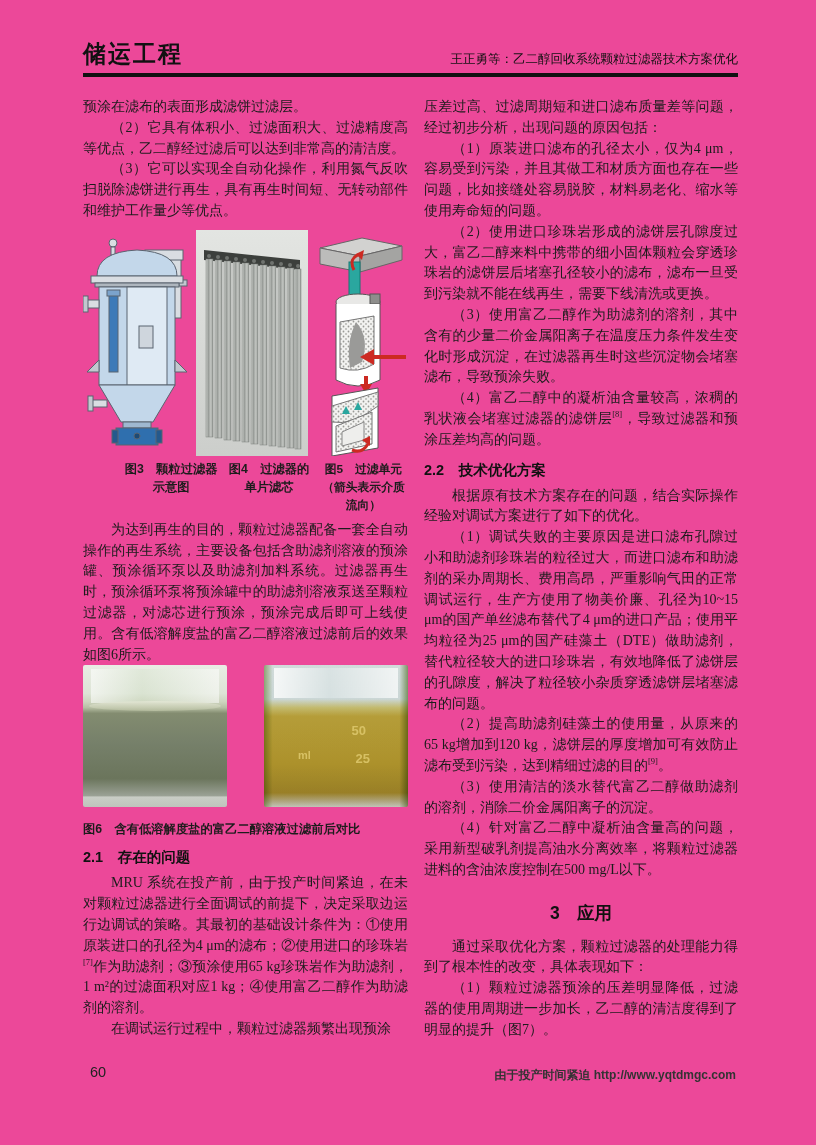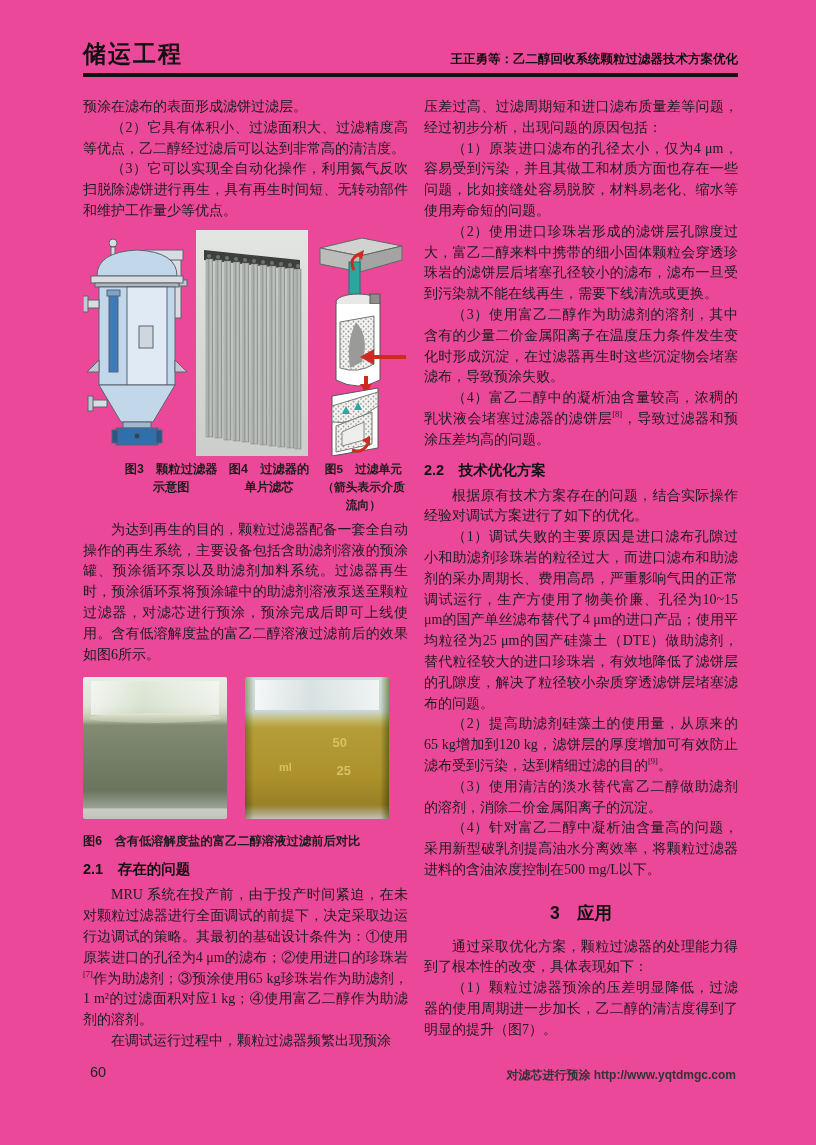--- a/index.html
+++ b/index.html
@@ -4,21 +4,21 @@
 <style>
   html,body{margin:0;padding:0;background:#ffffff;}
   .page{position:relative;width:816px;height:1145px;background:#ec4899;overflow:hidden;
         font-family:"Liberation Serif","DejaVu Serif",serif;color:#1c1c1c;}
 
   
   .header{position:absolute;left:83px;top:38px;width:655px;height:34px;}
   .logo{position:absolute;left:0;bottom:2px;font-family:"Liberation Sans","DejaVu Sans",sans-serif;
         font-weight:900;font-size:23px;letter-spacing:2px;color:#111;transform:scaleY(1.05);}
   .running-title{position:absolute;right:0;bottom:4px;font-family:"Liberation Sans","DejaVu Sans",sans-serif;
-        font-weight:700;font-size:12.5px;color:#111;}
+        font-weight:400;font-size:12.5px;color:#111;}
   .header-rule{position:absolute;left:83px;top:73px;width:655px;height:4px;background:#111;}
 
   
   .col{position:absolute;top:97px;}
   .col-left{left:83px;width:325px;}
   .col-right{left:424px;width:314px;}
 
   p.body{margin:0;font-size:14px;line-height:20.8px;text-align:justify;text-justify:inter-character;
          text-indent:2em;}
   p.noindent{text-indent:0;}
@@ -32,21 +32,21 @@
   
   .fig-row{display:flex;justify-content:space-between;margin-top:8px;}
   .fig-box{height:226px;}
   .fig3-box{width:108px;} .fig4-box{width:112px;} .fig5-box{width:96px;}
   .fig-captions{display:flex;justify-content:space-between;margin-top:4px;margin-left:40px;}
   .fig-cap{font-family:"Liberation Sans","DejaVu Sans",sans-serif;font-weight:700;
            font-size:12.3px;line-height:18px;text-align:center;}
   .fig-cap.c3{width:108px;} .fig-cap.c4{width:112px;} .fig-cap.c5{width:100px;font-size:11.8px;}
 
   
-  .fig6-row{display:flex;justify-content:flex-start;gap:18px;margin-top:12px;}
+  .fig6-row{display:flex;justify-content:space-between;gap:18px;margin-top:0;}
   .photo{width:144px;height:142px;position:relative;overflow:hidden;border-radius:2px;}
   .photo-left{background:
       linear-gradient(180deg,#e9ede4 0%,#dde4d6 20%,#cdd4be 26%,#b7bfa4 30%,
                       #838c70 34%,#76806a 55%,#6b755c 80%,#9aa195 92%,#c9cdc6 93%,#bfc3bc 100%);}
   .photo-left:before{content:"";position:absolute;left:8px;top:4px;right:8px;height:34px;
       background:linear-gradient(90deg,rgba(255,255,255,.55),rgba(210,225,200,.35) 40%,rgba(255,255,255,.5));}
   .photo-left:after{content:"";position:absolute;left:6px;top:36px;right:6px;height:10px;
       background:linear-gradient(180deg,#e6e9d8,#b9c0a2);border-radius:50%;opacity:.8;}
   .photo-right{background:
       linear-gradient(90deg,#9db27c 0%,#e8edea 6%,#e8edea 94%,#8aa06b 100%),
@@ -264,14 +264,14 @@
     <p class="body"><span>（2）提高助滤剂硅藻土的使用量，从原来的65 kg增加到120 kg，滤饼层的厚度增加可有效防止滤布受到污染，达到精细过滤的目的</span><span class="sup">[9]</span><span>。</span></p>
     <p class="body">（3）使用清洁的淡水替代富乙二醇做助滤剂的溶剂，消除二价金属阳离子的沉淀。</p>
     <p class="body">（4）针对富乙二醇中凝析油含量高的问题，采用新型破乳剂提高油水分离效率，将颗粒过滤器进料的含油浓度控制在500 mg/L以下。</p>
 
     <h2 class="big-heading">3　应用</h2>
     <p class="body">通过采取优化方案，颗粒过滤器的处理能力得到了根本性的改变，具体表现如下：</p>
     <p class="body">（1）颗粒过滤器预涂的压差明显降低，过滤器的使用周期进一步加长，乙二醇的清洁度得到了明显的提升（图7）。</p>
   </div>
 
   <div class="footer-page">60</div>
-  <div class="footer-right">对滤芯进行预涂 http://www.yqtdmgc.com</div>
+  <div class="footer-right">由于投产时间紧迫 http://www.yqtdmgc.com</div>
 </div>
 
 </body></html>

